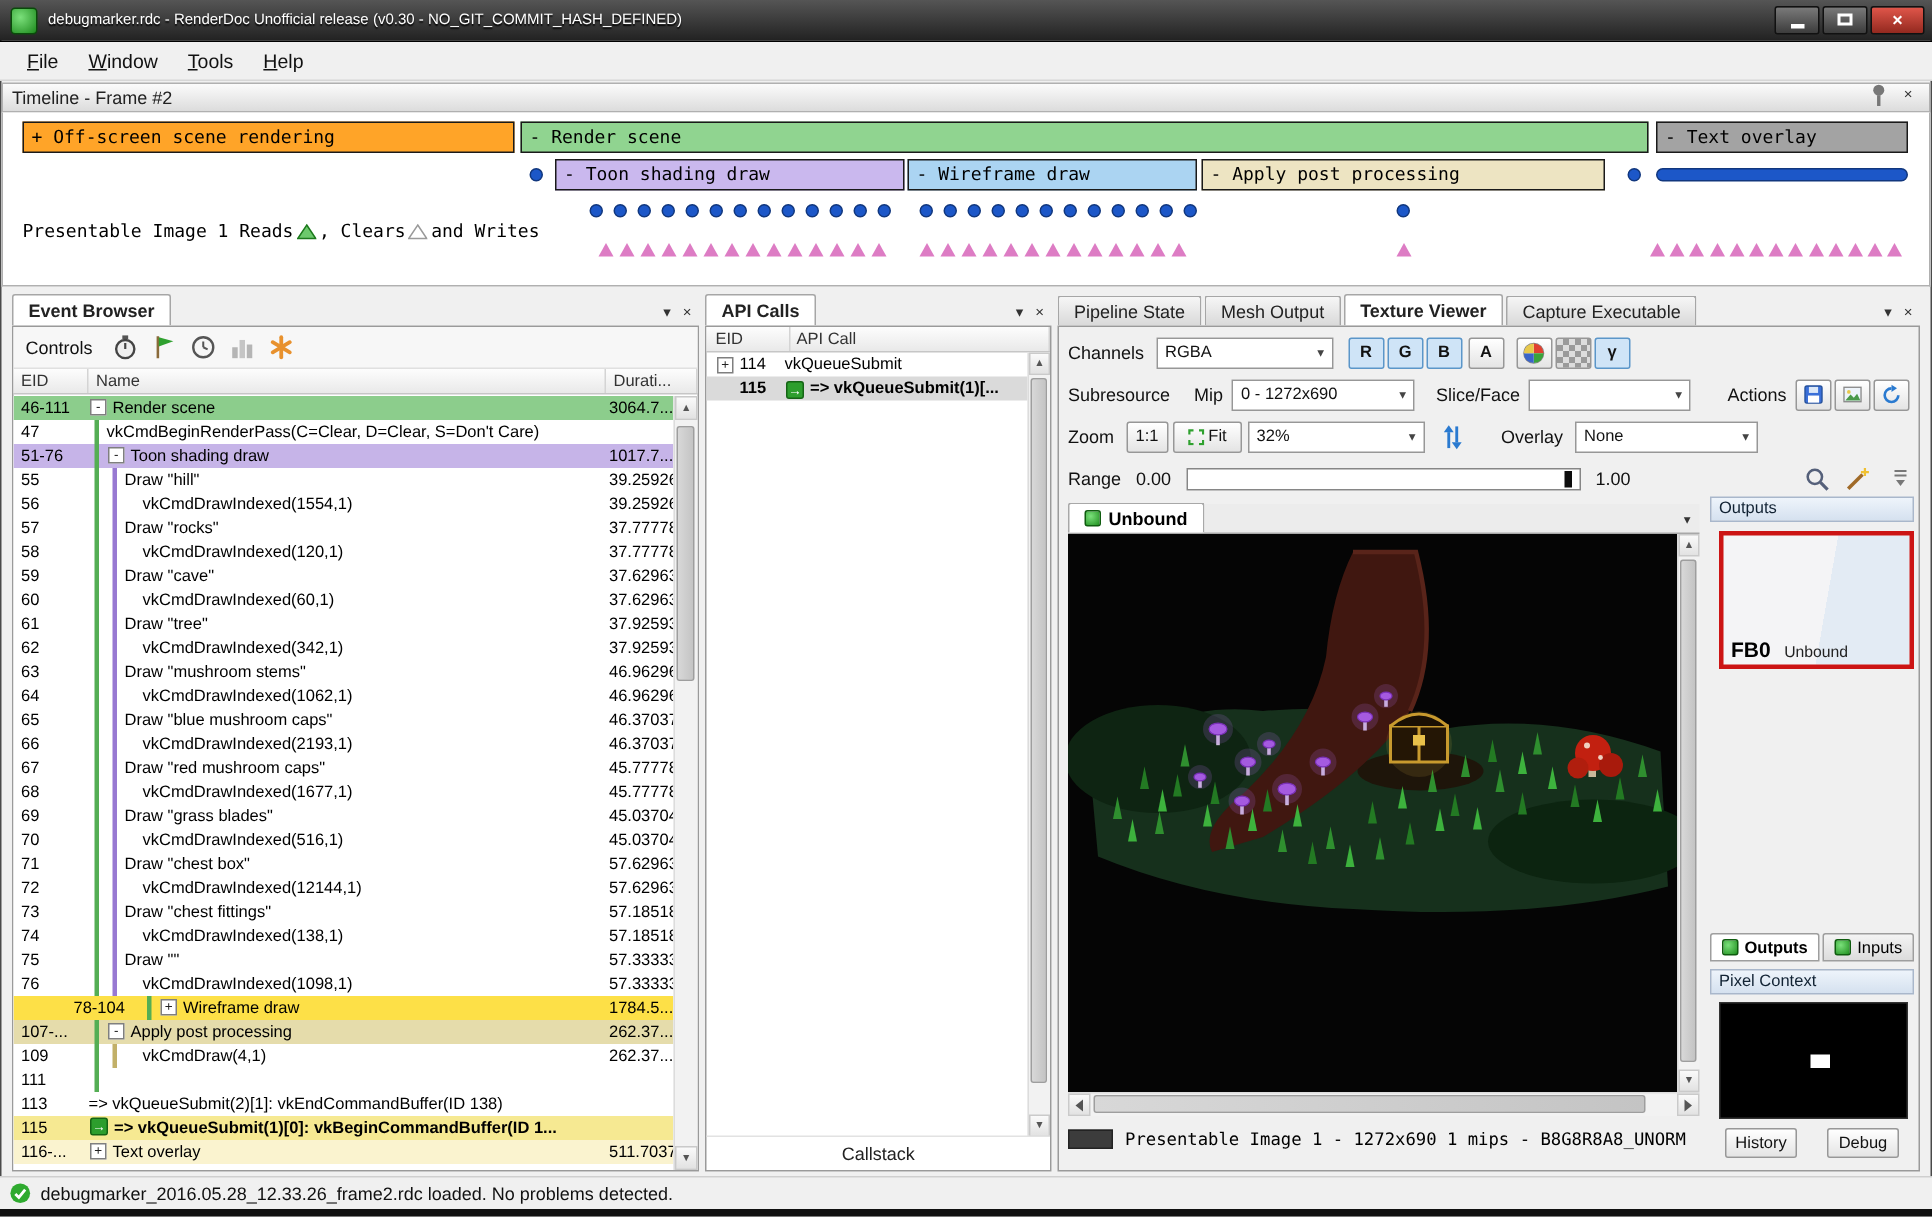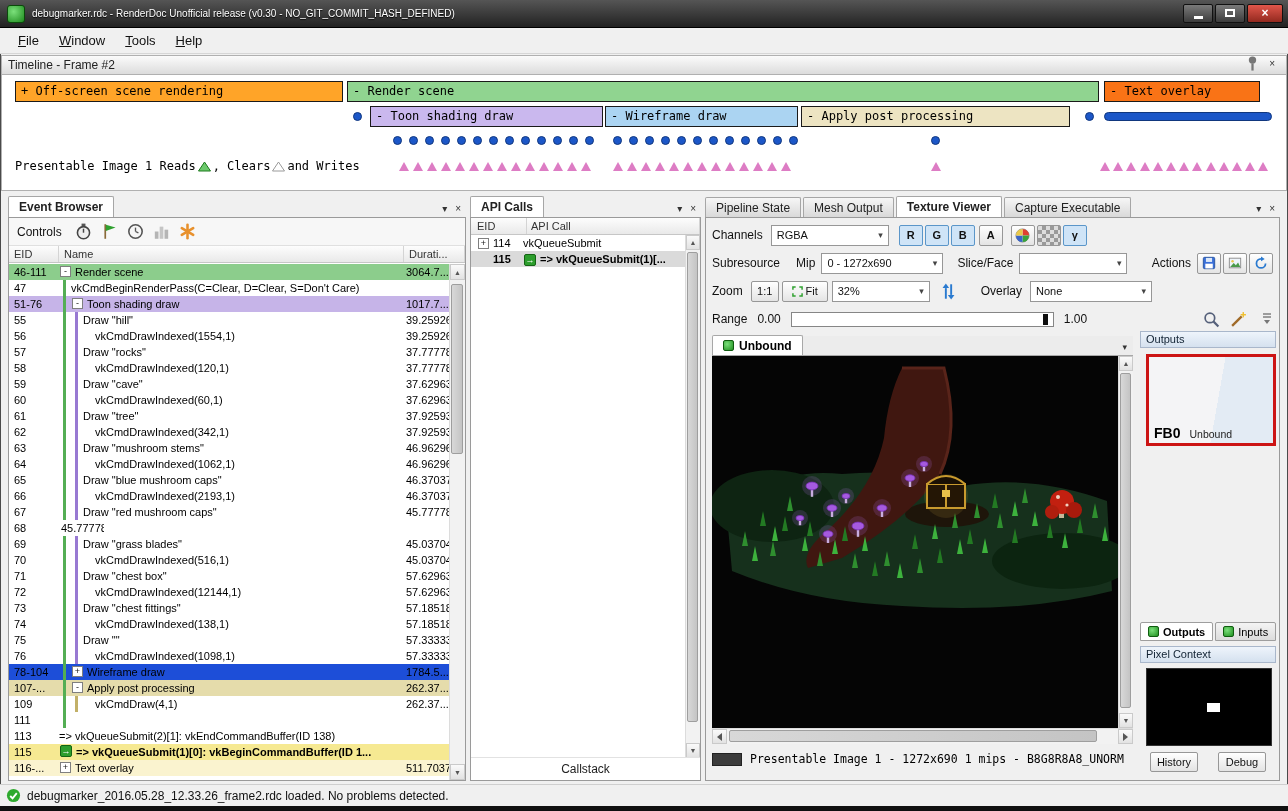--- a/index.html
+++ b/index.html
@@ -24,21 +24,21 @@
   .menu-item::first-letter { text-decoration:underline; }
 
   
   #timeline { position:absolute; left:1px; top:55px; width:1286px; height:136px; }
   #timeline-header { height:20px; background:linear-gradient(#fbfbfb,#dcdcdc); border:1px solid #b0b0b0; display:flex; align-items:center; padding:0 6px; font-size:12px; color:#222; }
   #timeline-body { position:absolute; left:0; top:20px; right:0; bottom:0; background:#fff; border:1px solid #b0b0b0; border-top:none; overflow:hidden; }
   .tl-bar { position:absolute; height:21px; border:1px solid #1a1a1a; font-size:12px; line-height:19px; padding-left:5px; white-space:nowrap; overflow:hidden; color:#000; }
   .tl-dot { position:absolute; width:9px; height:9px; border-radius:50%; background:#1c57c8; border:1px solid #11377e; }
   .tl-line { position:absolute; height:9px; border-radius:5px; background:#1c57c8; border:1px solid #11377e; }
   .tri { position:absolute; width:0; height:0; border-left:5px solid transparent; border-right:5px solid transparent; border-bottom:9px solid #dd7cc4; }
-  #tl-usage { position:absolute; left:13px; top:84px; font-size:12px; display:flex; align-items:center; gap:2px; color:#000; }
+  #tl-usage { position:absolute; left:13px; top:72px; font-size:12px; display:flex; align-items:center; gap:2px; color:#000; }
   .usage-tri { flex:none; }
 
   
   .panel { position:absolute; }
   .tabbar { height:21px; display:flex; align-items:flex-end; }
   .tab { padding:3px 10px 2px; font-size:12px; border:1px solid #a6a6a6; border-bottom:none; background:linear-gradient(#f6f6f6,#d9d9d9); border-radius:2px 2px 0 0; margin-right:2px; color:#222; white-space:nowrap; }
   .tab.active { background:#fff; font-weight:bold; padding-bottom:3px; }
   .dock-btns { margin-left:auto; display:flex; gap:8px; align-items:center; font-size:10px; color:#333; padding:0 5px 3px 0; }
   .panel-body { position:absolute; left:0; top:21px; right:0; bottom:0; background:#fff; border:1px solid #9a9a9a; }
 
@@ -64,21 +64,21 @@
   .ebmain { flex:1; display:flex; overflow:hidden; }
   .edur { width:45px; flex:none; padding-left:2px; overflow:hidden; }
   .guide { width:12px; flex:none; position:relative; }
   .guide::before { content:""; position:absolute; left:4px; top:0; bottom:0; width:3px; }
   .guide-g::before { background:#54ae54; }
   .guide-p::before { background:#9879d2; }
   .guide-t::before { background:#c2b068; }
   .slot { width:12px; flex:none; }
   .exp { width:11px; height:11px; flex:none; border:1px solid #7f7f7f; background:#fff; font-size:9px; line-height:9px; text-align:center; margin:2px 4px 0 1px; color:#222; }
   .flow { width:12px; height:12px; flex:none; background:#2d9e2d; border:1px solid #146414; color:#fff; font-size:9px; line-height:11px; text-align:center; margin:1px 4px 0 1px; border-radius:2px; }
-  .bg-green { background:#8ccd8c; } .bg-purple { background:#c6b4e8; } .bg-blue { background:#1d4ed8; }
+  .bg-green { background:#8ccd8c; } .bg-purple { background:#c6b4e8; } .bg-blue { background:#fde047;padding-left:35px; }
   .bg-tan { background:#e5dcab; } .bg-sel { background:#f6e992; } .bg-pale { background:#faf3cf; }
 
   
   #api-panel { left:470px; top:196px; width:231px; height:585px; }
   #api-rows { position:absolute; left:0; top:17px; right:15px; }
   .apirow { display:flex; height:16px; line-height:16px; font-size:11px; align-items:center; white-space:nowrap; overflow:hidden; }
   .apirow.sel { background:#dadada; }
   .aexp { width:11px; height:11px; flex:none; border:1px solid #7f7f7f; background:#fff; font-size:9px; line-height:9px; text-align:center; margin:0 4px 0 7px; color:#222; }
   .aeid { width:30px; flex:none; }
   .acall { flex:1; overflow:hidden; }
@@ -155,21 +155,21 @@
       <svg class="tbicon" viewBox="0 0 12 12" width="12" height="12">
           <circle cx="6" cy="3.6" r="2.6" fill="#777"></circle>
           <line x1="6" y1="6" x2="6" y2="11" stroke="#777" stroke-width="1.6"></line>
         </svg>
       <span>×</span>
     </div>
   </div>
   <div id="timeline-body">
     <div class="tl-bar mono" style="left: 13px; top: 6px; width: 328px; background: rgb(255, 164, 40);">+ Off-screen scene rendering</div>
     <div class="tl-bar mono" style="left: 345px; top: 6px; width: 752px; background: rgb(144, 212, 144);">- Render scene</div>
-    <div class="tl-bar mono" style="left: 1102px; top: 6px; width: 156px; background: #f97316;">- Text overlay</div>
+    <div class="tl-bar mono" style="left: 1102px; top: 6px; width: 168px; background: #a3a3a3;">- Text overlay</div>
     <span class="tl-dot" style="left:351px;top:37px"></span>
     <div class="tl-bar mono" style="left: 368px; top: 31px; width: 233px; background: rgb(202, 184, 238);">- Toon shading draw</div>
     <div class="tl-bar mono" style="left: 603px; top: 31px; width: 193px; background: rgb(171, 212, 242);">- Wireframe draw</div>
     <div class="tl-bar mono" style="left: 799px; top: 31px; width: 269px; background: rgb(237, 228, 194);">- Apply post processing</div>
     <span class="tl-dot" style="left:1083px;top:37px"></span>
     <div class="tl-line" style="left:1102px;top:37px;width:168px"></div>
     <div id="tl-usage" class="mono">
       <span>Presentable Image 1 Reads</span>
       <svg class="usage-tri" width="13" height="11" viewBox="0 0 13 11">
           <polygon points="6.5,1 12.5,10 0.5,10" fill="#6cc96c" stroke="#1c7a1c"></polygon>
@@ -437,20 +437,26 @@
           <div class="eid">67</div>
           <div class="ebmain">
             <span class="guide guide-g"></span>
             <span class="guide guide-p"></span>
             <span class="ename">Draw "red mushroom caps"</span>
           </div>
           <div class="edur">45.77778</div>
         </div>
         <div class="ebrow">
           <div class="eid">68</div>
+          <div class="ebmain">
+            <span class="guide guide-g"></span>
+            <span class="guide guide-p"></span>
+            <span class="slot"></span>
+            <span class="ename">vkCmdDrawIndexed(1677,1)</span>
+          </div>
           <div class="edur">45.77778</div>
         </div>
         <div class="ebrow">
           <div class="eid">69</div>
           <div class="ebmain">
             <span class="guide guide-g"></span>
             <span class="guide guide-p"></span>
             <span class="ename">Draw "grass blades"</span>
           </div>
           <div class="edur">45.03704</div>
@@ -702,21 +708,21 @@
         <svg width="11" height="11" viewBox="0 0 12 12">
             <g stroke="#2fa12f" stroke-width="1.6" fill="none">
               <path d="M1,4 L1,1 L4,1"></path>
               <path d="M8,1 L11,1 L11,4"></path>
               <path d="M11,8 L11,11 L8,11"></path>
               <path d="M4,11 L1,11 L1,8"></path>
             </g>
           </svg>
         <span>Fit</span>
       </div>
-      <div class="dd" style="width:98px;margin-left:4px">
+      <div class="dd" style="width:118px;margin-left:4px">
         <span>32%</span>
           <span class="arrow">▾</span>
       </div>
       <svg style="margin-left:12px" width="13" height="17" viewBox="0 0 12 16">
           <g fill="#2a7ad0">
             <path d="M3.5,0.5 L6.6,4.8 L0.4,4.8 Z"></path>
             <rect x="2.6" y="4.8" width="1.8" height="10"></rect>
             <path d="M8.5,15.5 L5.4,11.2 L11.6,11.2 Z"></path>
             <rect x="7.6" y="1.2" width="1.8" height="10"></rect>
           </g>

